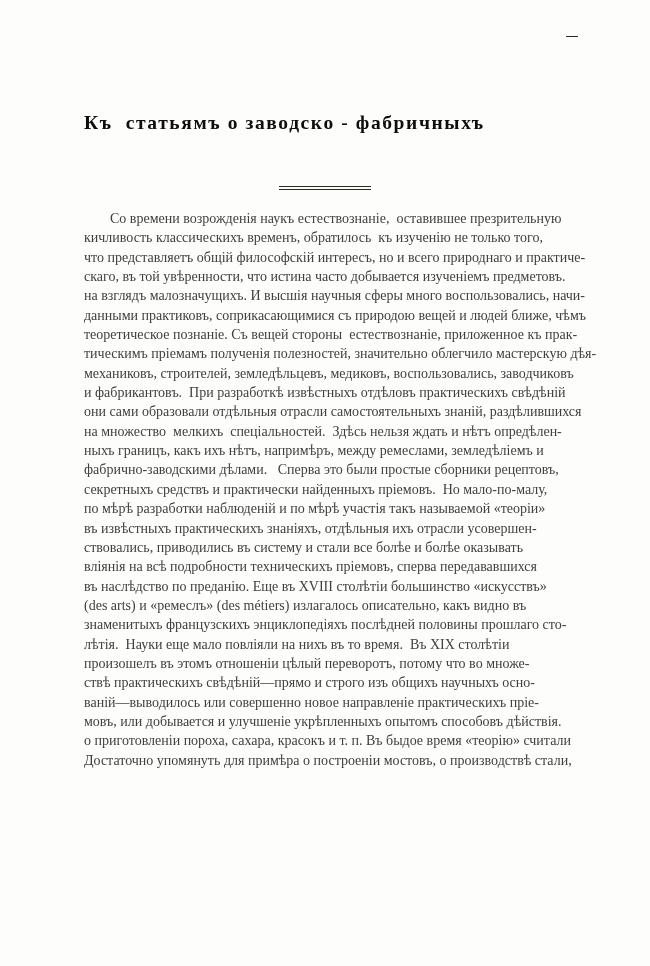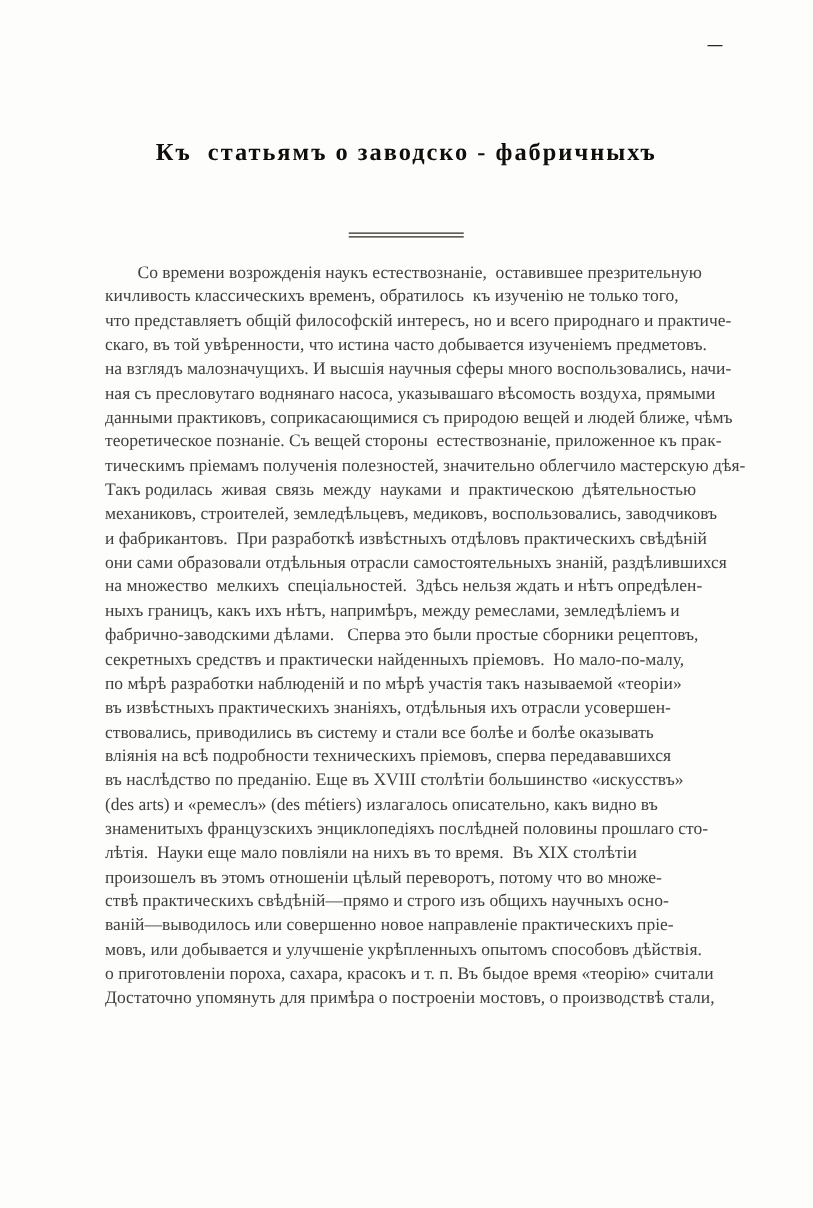--- a/index.html
+++ b/index.html
@@ -26,21 +26,21 @@
     right: 72px;
     width: 12px;
     height: 1px;
     background: #2a2722;
   }
   .title-block {
     position: absolute;
     top: 108px;
     left: 84px;
     width: 482px;
-    text-align: center;
+    text-align: left;
   }
   .title-line {
     font-family: "Liberation Serif", "DejaVu Serif", serif;
     font-weight: bold;
     font-size: 19.5px;
     letter-spacing: 0.6px;
     color: #100e0b;
     line-height: 1.5;
     white-space: pre;
   }
@@ -88,25 +88,23 @@
   </div>
 
   <div class="rule"></div>
 
   <div class="body-text">
     <div class="para-line"><span class="indent"></span><span>Со времени возрожденія наукъ естествознаніе,  оставившее презрительную</span></div>
     <div class="para-line">кичливость классическихъ временъ, обратилось  къ изученію не только того,</div>
     <div class="para-line">что представляетъ общій философскій интересъ, но и всего природнаго и практиче-</div>
     <div class="para-line">скаго, въ той увѣренности, что истина часто добывается изученіемъ предметовъ.</div>
     <div class="para-line">на взглядъ малозначущихъ. И высшія научныя сферы много воспользовались, начи-</div>
-    <div class="para-line">ная съ пресловутаго воднянаго насоса, указывашаго вѣсомость воздуха, прямыми</div>
     <div class="para-line">данными практиковъ, соприкасающимися съ природою вещей и людей ближе, чѣмъ</div>
     <div class="para-line">теоретическое познаніе. Съ вещей стороны  естествознаніе, приложенное къ прак-</div>
     <div class="para-line">тическимъ пріемамъ полученія полезностей, значительно облегчило мастерскую дѣя-</div>
-    <div class="para-line">Такъ родилась  живая  связь  между  науками  и  практическою  дѣятельностью</div>
     <div class="para-line">механиковъ, строителей, земледѣльцевъ, медиковъ, воспользовались, заводчиковъ</div>
     <div class="para-line">и фабрикантовъ.  При разработкѣ извѣстныхъ отдѣловъ практическихъ свѣдѣній</div>
     <div class="para-line">они сами образовали отдѣльныя отрасли самостоятельныхъ знаній, раздѣлившихся</div>
     <div class="para-line">на множество  мелкихъ  спеціальностей.  Здѣсь нельзя ждать и нѣтъ опредѣлен-</div>
     <div class="para-line">ныхъ границъ, какъ ихъ нѣтъ, напримѣръ, между ремеслами, земледѣліемъ и</div>
     <div class="para-line">фабрично-заводскими дѣлами.   Сперва это были простые сборники рецептовъ,</div>
     <div class="para-line">секретныхъ средствъ и практически найденныхъ пріемовъ.  Но мало-по-малу,</div>
     <div class="para-line">по мѣрѣ разработки наблюденій и по мѣрѣ участія такъ называемой «теоріи»</div>
     <div class="para-line">въ извѣстныхъ практическихъ знаніяхъ, отдѣльныя ихъ отрасли усовершен-</div>
     <div class="para-line">ствовались, приводились въ систему и стали все болѣе и болѣе оказывать</div>

